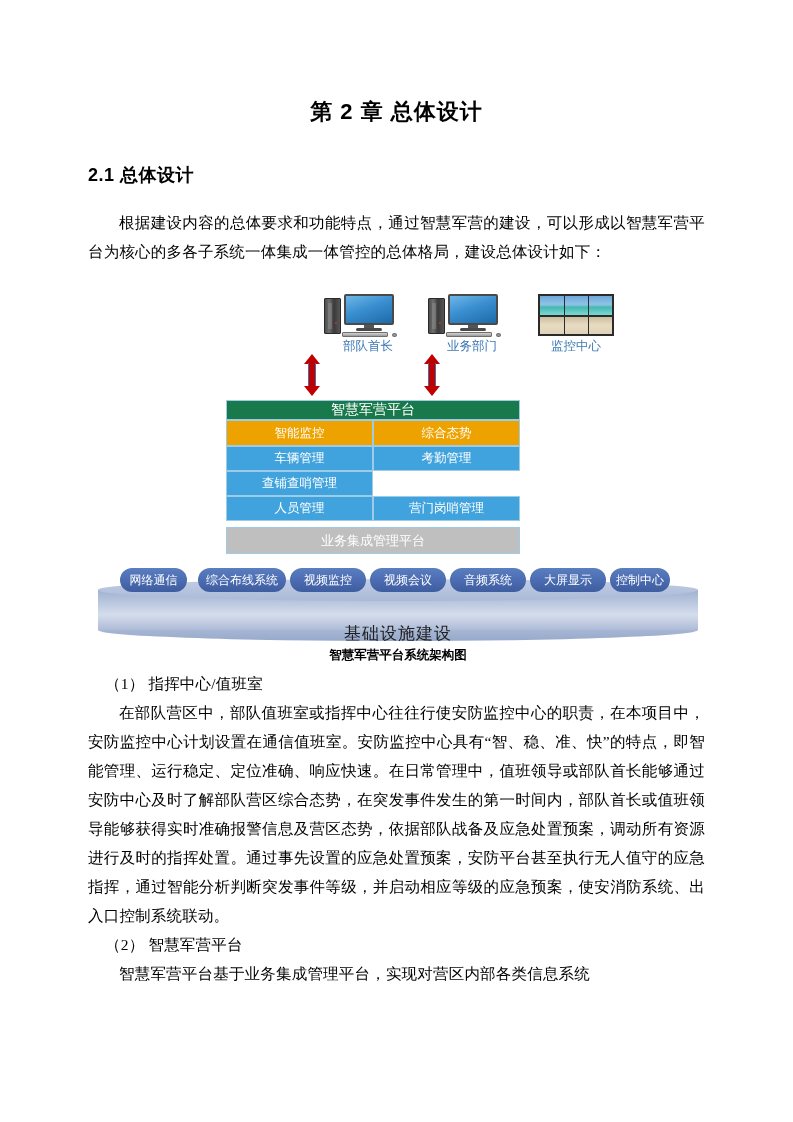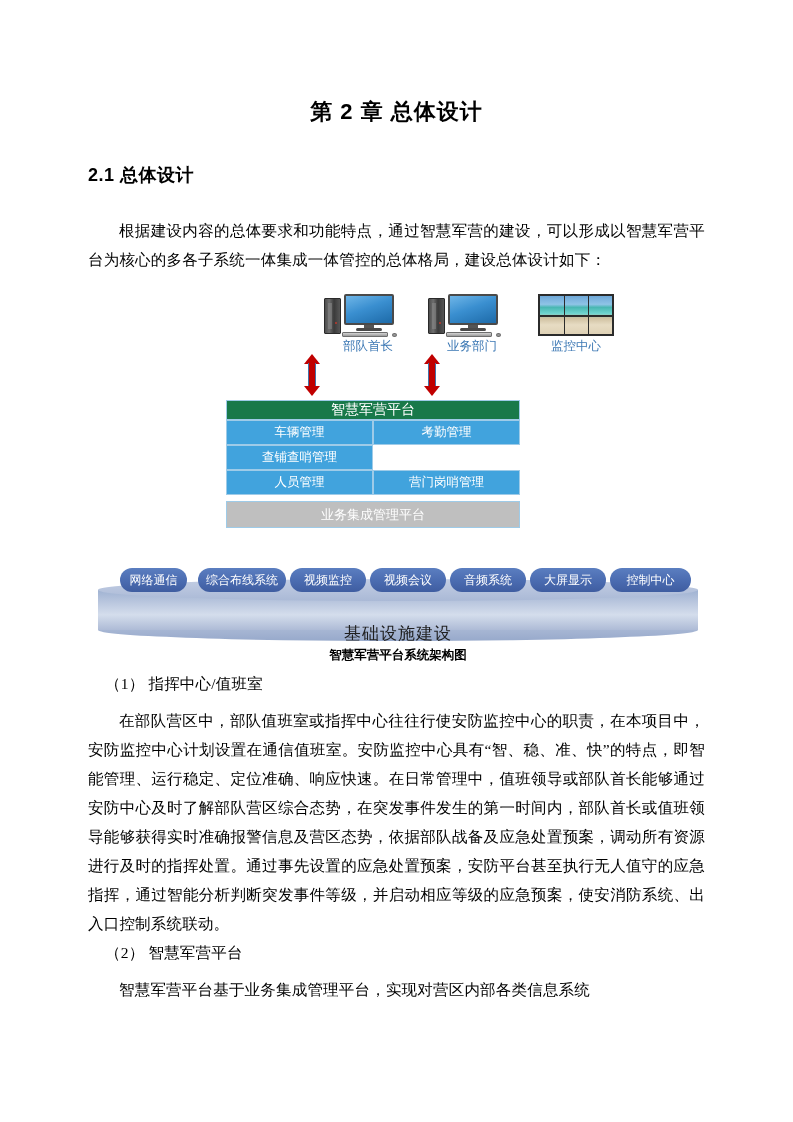--- a/index.html
+++ b/index.html
@@ -49,21 +49,21 @@
   .body-block {
     position: absolute;
     left: 88px;
     width: 617px;
     font-size: 15.5px;
     line-height: 29px;
     text-align: justify;
     text-justify: inter-ideograph;
     letter-spacing: 0.2px;
   }
-  .indent { text-indent: 2em; margin-top: 8px; }
+  .indent { text-indent: 2em; }
   .listitem { text-indent: 1.1em; }
   .p1 { top: 208px; }
   .p2 { top: 669px; }
 
   
   .figure {
     position: absolute;
     left: 98px;
     top: 292px;
     width: 600px;
@@ -407,20 +407,24 @@
       <div class="head-up"></div>
         <div class="shaft"></div>
         <div class="head-dn"></div>
     </div>
 
     <div class="stack">
       <div class="row">
         <div class="cell cell-green">智慧军营平台</div>
       </div>
       <div class="row">
+        <div class="cell cell-orange">智能监控</div>
+        <div class="cell cell-orange">综合态势</div>
+      </div>
+      <div class="row">
         <div class="cell cell-blue">车辆管理</div>
         <div class="cell cell-blue">考勤管理</div>
       </div>
       <div class="row">
         <div class="cell cell-blue">查铺查哨管理</div>
       </div>
       <div class="row">
         <div class="cell cell-blue">人员管理</div>
         <div class="cell cell-blue">营门岗哨管理</div>
       </div>
@@ -436,21 +440,21 @@
         <div class="cyl-top"></div>
         <div class="cyl-label">基础设施建设</div>
       </div>
       <div class="pills">
         <div class="pill" style="left:0px;width:67px;">网络通信</div>
         <div class="pill" style="left:78px;width:88px;">综合布线系统</div>
         <div class="pill" style="left:170px;width:76px;">视频监控</div>
         <div class="pill" style="left:250px;width:76px;">视频会议</div>
         <div class="pill" style="left:330px;width:76px;">音频系统</div>
         <div class="pill" style="left:410px;width:76px;">大屏显示</div>
-        <div class="pill" style="left:490px;width:81px;">控制中心</div>
+        <div class="pill" style="left:490px;width:60px;">控制中心</div>
       </div>
     </div>
 
     <div class="caption">智慧军营平台系统架构图</div>
   </div>
 
   <div class="body-block p2">
     <div class="listitem">（1） 指挥中心/值班室</div>
     <div class="indent">在部队营区中，部队值班室或指挥中心往往行使安防监控中心的职责，在本项目中，安防监控中心计划设置在通信值班室。安防监控中心具有“智、稳、准、快”的特点，即智能管理、运行稳定、定位准确、响应快速。在日常管理中，值班领导或部队首长能够通过安防中心及时了解部队营区综合态势，在突发事件发生的第一时间内，部队首长或值班领导能够获得实时准确报警信息及营区态势，依据部队战备及应急处置预案，调动所有资源进行及时的指挥处置。通过事先设置的应急处置预案，安防平台甚至执行无人值守的应急指挥，通过智能分析判断突发事件等级，并启动相应等级的应急预案，使安消防系统、出入口控制系统联动。</div>
     <div class="listitem">（2） 智慧军营平台</div>

